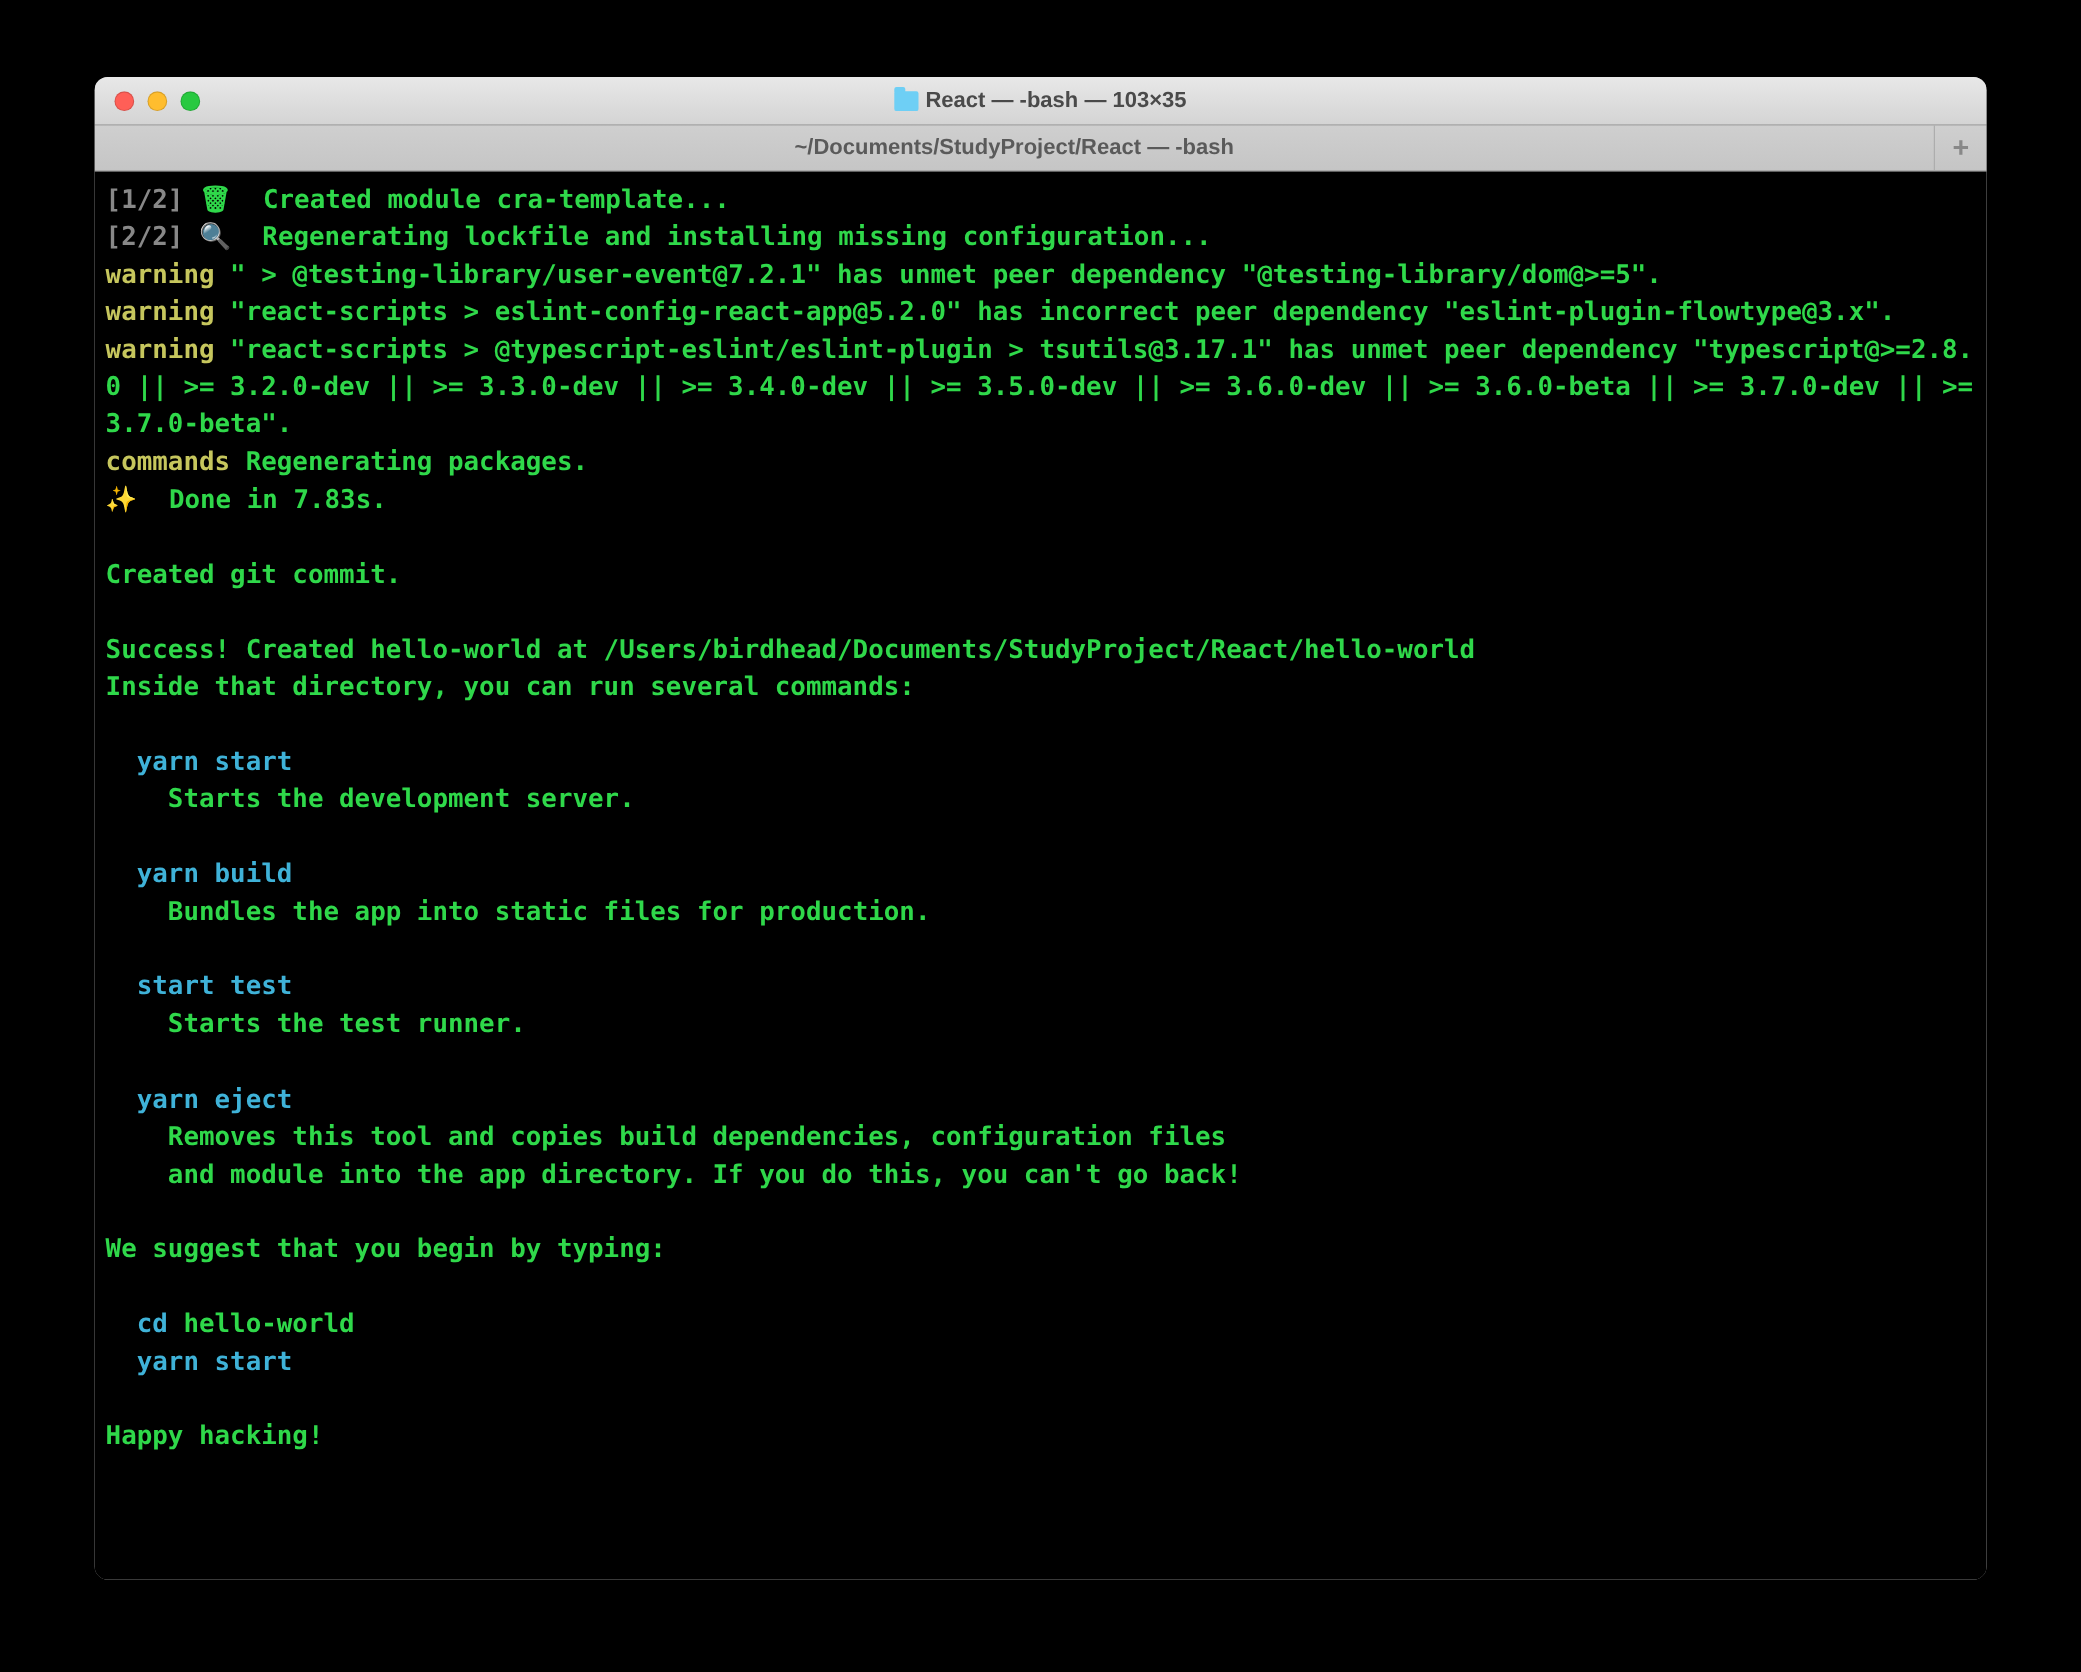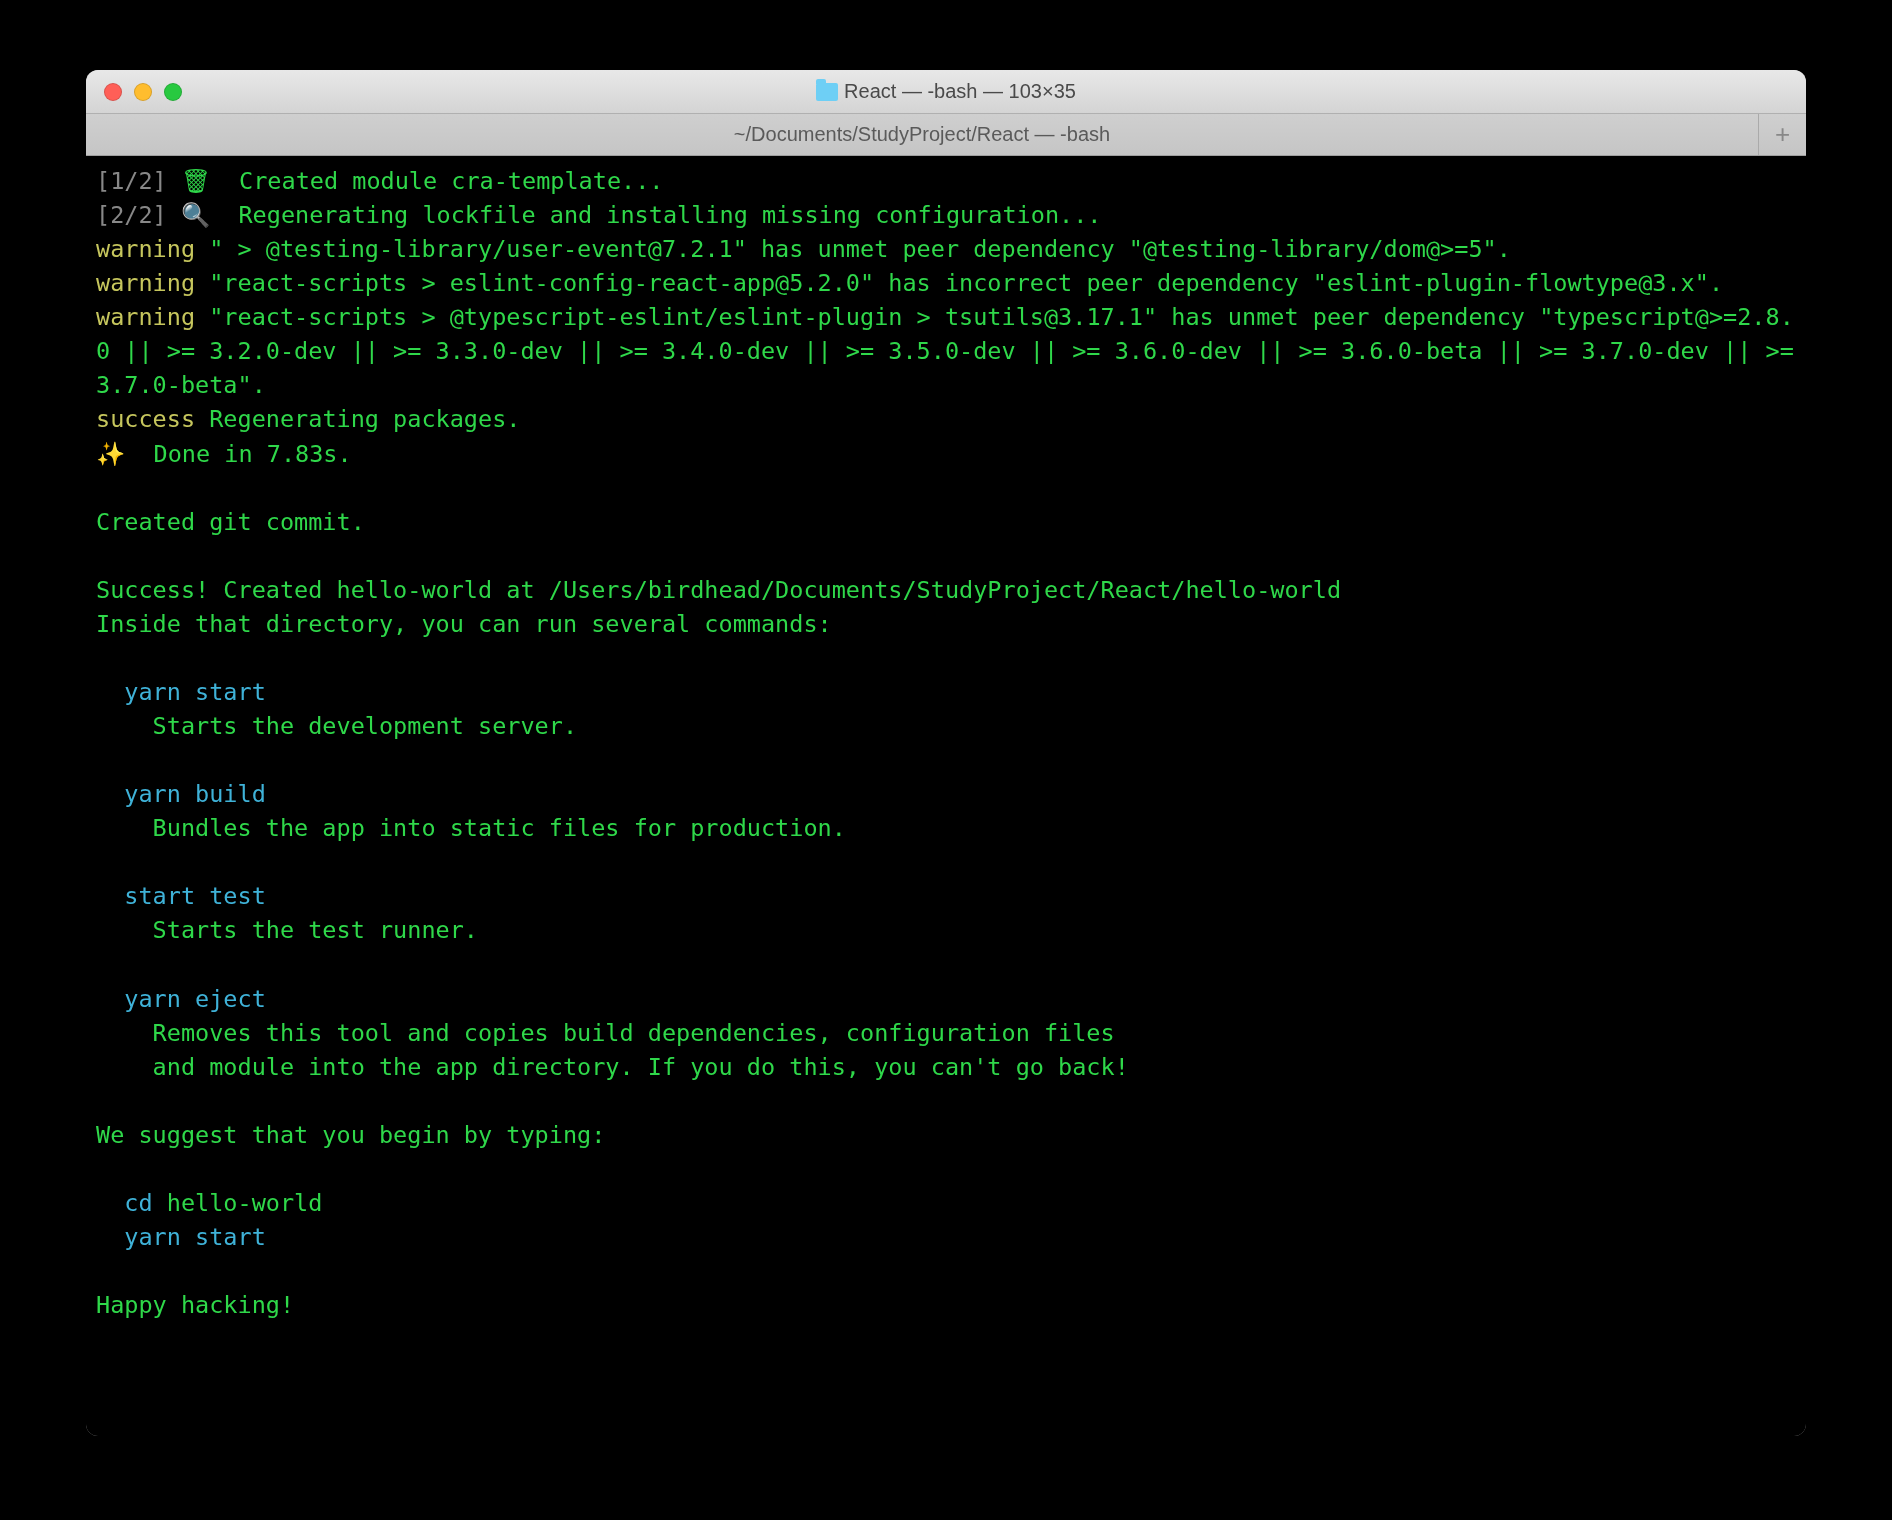--- a/index.html
+++ b/index.html
@@ -12,20 +12,21 @@
     justify-content: center;
     padding-top: 70px;
     font-family: -apple-system, BlinkMacSystemFont, "Helvetica Neue", sans-serif;
   }
   .window {
     width: 1720px;
     background: #a3a3a3;
     border-radius: 12px;
     overflow: hidden;
     box-shadow: 0 30px 90px rgba(0,0,0,0.6);
+    font-weight: bold;
   }
   .titlebar {
     height: 44px;
     background: linear-gradient(#e8e8e8, #d4d4d4);
     display: flex;
     align-items: center;
     position: relative;
     border-bottom: 1px solid #b0b0b0;
   }
   .traffic-lights {
@@ -131,21 +132,21 @@
     <div class="tab-plus">
       <span>+</span>
     </div>
   </div>
 
   <div class="terminal"><span class="c-gray">[1/2]</span> <span>🗑</span>  <span class="c-green">Created module cra-template...</span>
 <span class="c-gray">[2/2]</span> <span>🔍</span>  <span class="c-green">Regenerating lockfile and installing missing configuration...</span>
 <span class="c-yellow">warning</span><span class="c-green"> " &gt; @testing-library/user-event@7.2.1" has unmet peer dependency "@testing-library/dom@&gt;=5".</span>
 <span class="c-yellow">warning</span><span class="c-green"> "react-scripts &gt; eslint-config-react-app@5.2.0" has incorrect peer dependency "eslint-plugin-flowtype@3.x".</span>
 <span class="c-yellow">warning</span><span class="c-green"> "react-scripts &gt; @typescript-eslint/eslint-plugin &gt; tsutils@3.17.1" has unmet peer dependency "typescript@&gt;=2.8.0 || &gt;= 3.2.0-dev || &gt;= 3.3.0-dev || &gt;= 3.4.0-dev || &gt;= 3.5.0-dev || &gt;= 3.6.0-dev || &gt;= 3.6.0-beta || &gt;= 3.7.0-dev || &gt;= 3.7.0-beta".</span>
-<span class="c-yellow">success</span><span class="c-green"> Regenerating packages.</span>
+<span class="c-yellow">commands</span><span class="c-green"> Regenerating packages.</span>
 <span>✨</span><span class="c-green">  Done in 7.83s.</span>
 
 <span class="c-green">Created git commit.</span>
 
 <span class="c-green">Success! Created hello-world at /Users/birdhead/Documents/StudyProject/React/hello-world</span>
 <span class="c-green">Inside that directory, you can run several commands:</span>
 
   <span class="c-cyan">yarn start</span>
     <span class="c-green">Starts the development server.</span>
 

